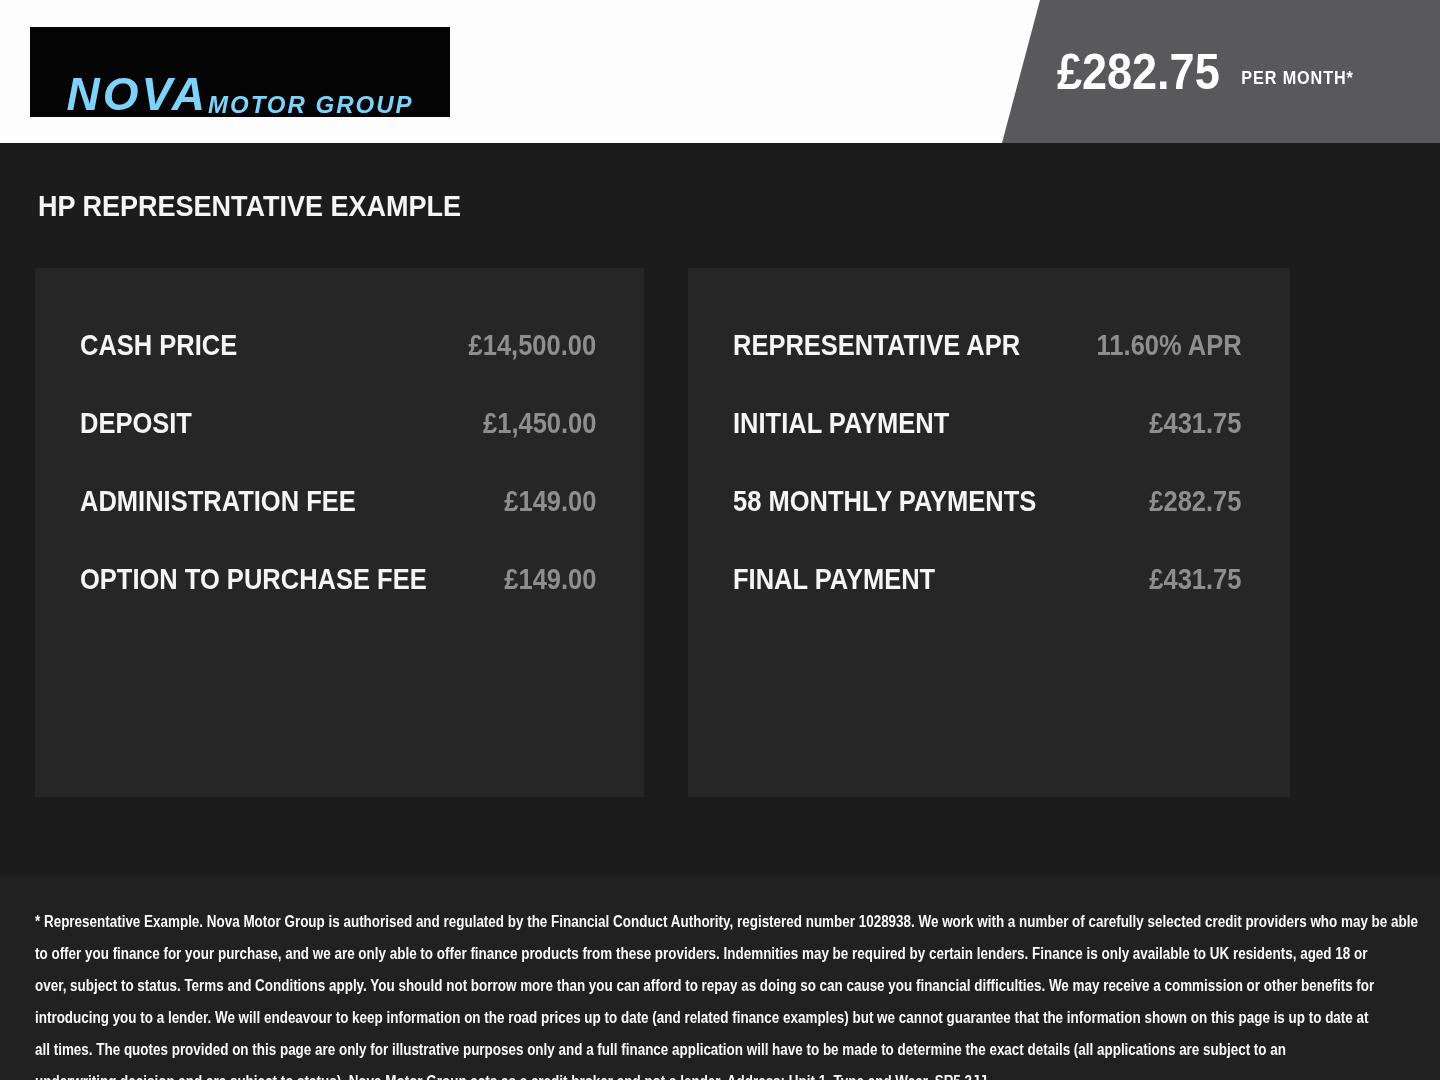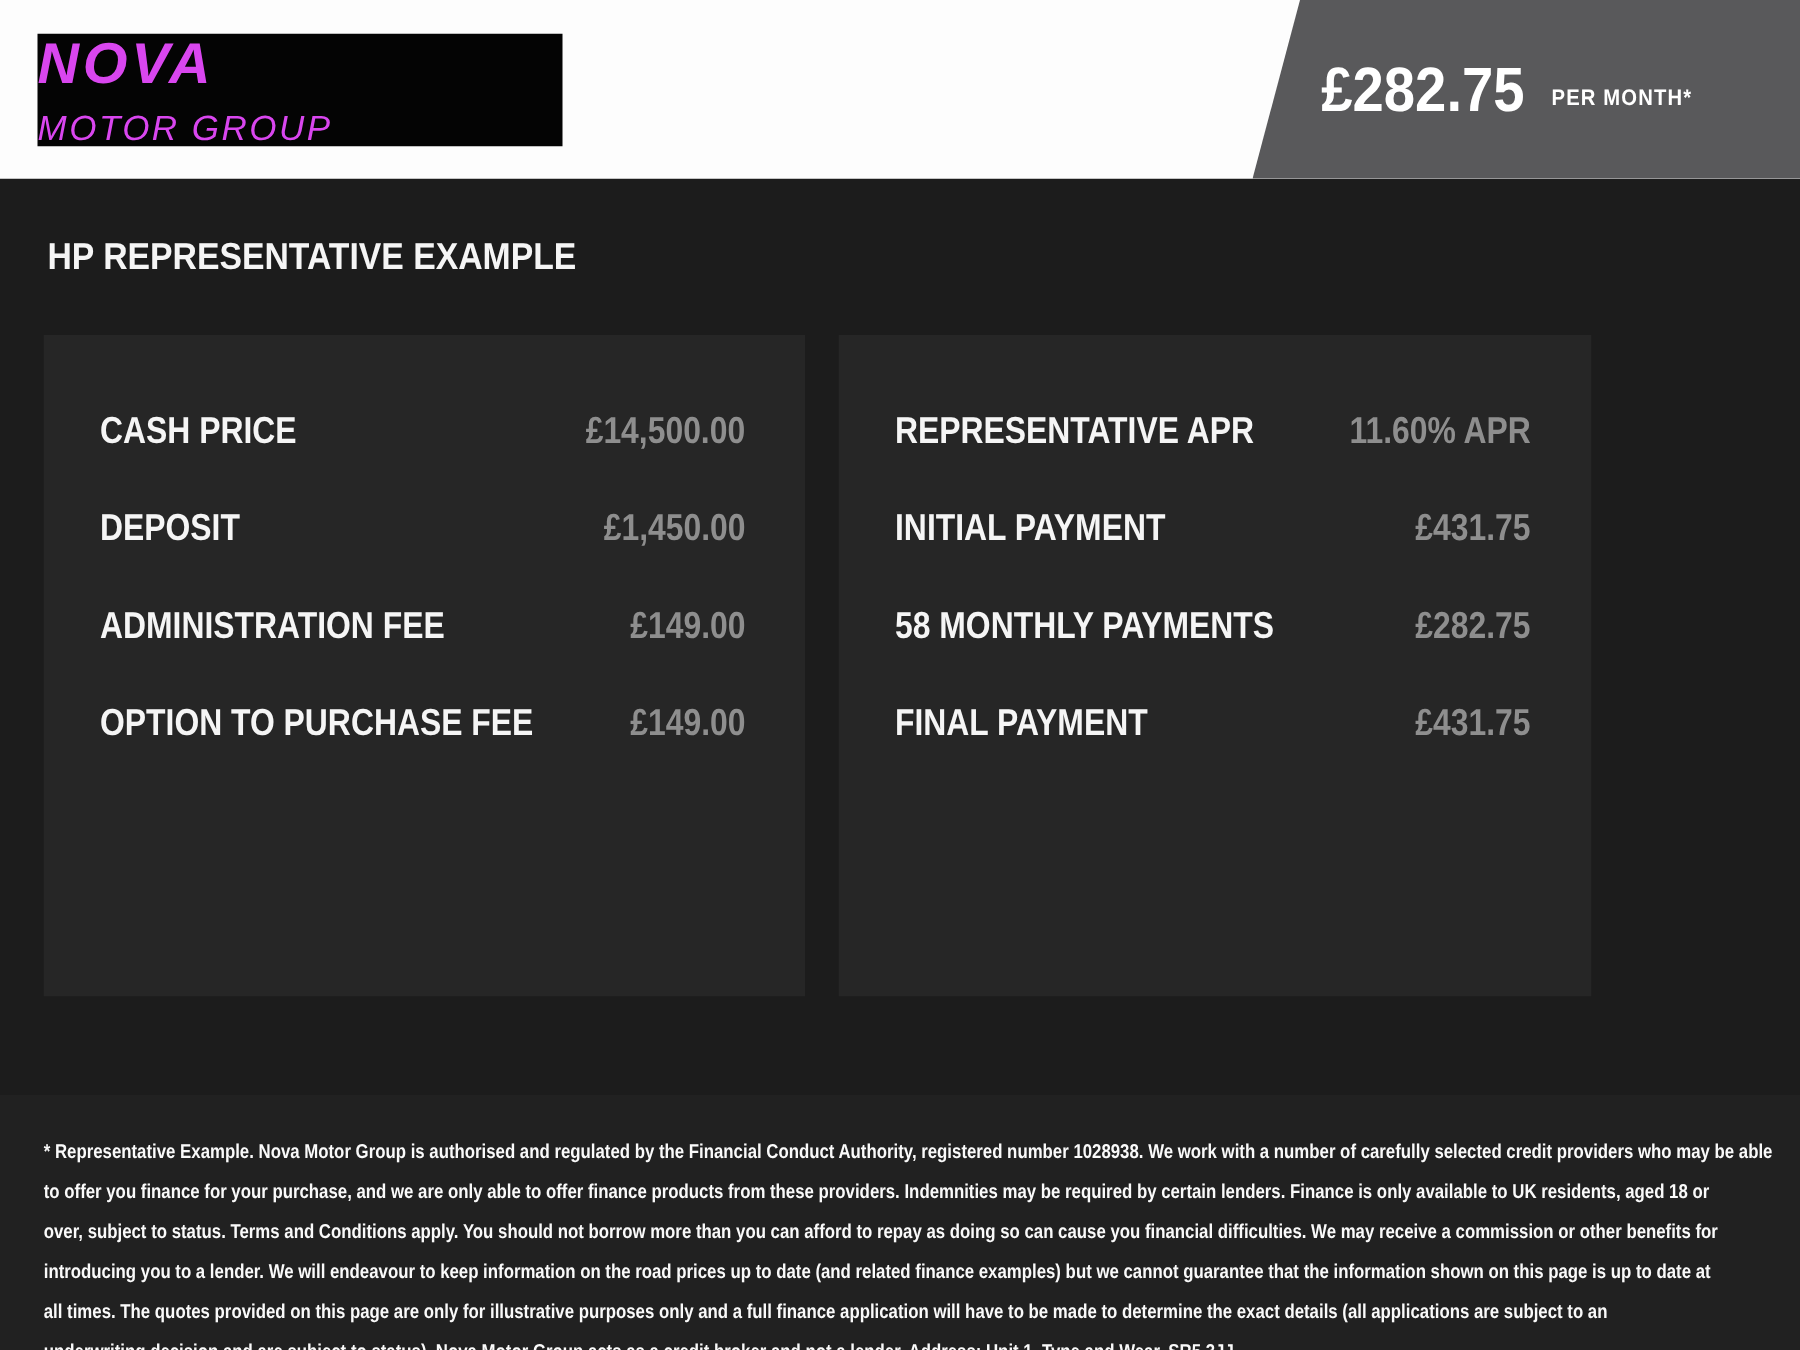--- a/index.html
+++ b/index.html
@@ -31,35 +31,34 @@
     background: var(--header_bg, #fdfdfd);
   }
   .logo-box {
     position: absolute;
     left: 30px;
     top: 27px;
     width: 420px;
     height: 90px;
     background: var(--logo_bg, #040404);
     display: flex;
-    flex-direction: column;
-    align-items: flex-start;
+    align-items: flex-end;
     justify-content: center;
-    color: #d946ef;
+    color: #7dd3fc;
   }
   .logo-name {
     font-size: 46px;
     font-weight: bold;
     font-style: italic;
     letter-spacing: 3px;
     line-height: 1;
   }
   .logo-sub {
-    font-size: 28px;
-    font-weight: normal;
+    font-size: 24px;
+    font-weight: bold;
     font-style: italic;
     letter-spacing: 2px;
     line-height: 1;
     margin-top: 16px;
   }
   .price-banner {
     position: absolute;
     inset: 0;
     background: var(--banner_gray, #59595b);
     clip-path: polygon(1040px 0, 1440px 0, 1440px 143px, 1002px 143px);
@@ -104,21 +103,21 @@
     font-weight: bold;
     color: var(--label_white, #f5f5f5);
     letter-spacing: 0px;
     transform: scaleX(0.9);
     transform-origin: left center;
     white-space: nowrap;
   }
   .panels {
     display: flex;
     margin: 43px 0 0 35px;
-    gap: 27px;
+    gap: 44px;
   }
   .panel {
     width: 675px;
     height: 529px;
     background: var(--panel_bg, #262626);
     padding: 38px 48px 0 45px;
   }
   .finance-row {
     height: 78px;
     display: flex;

